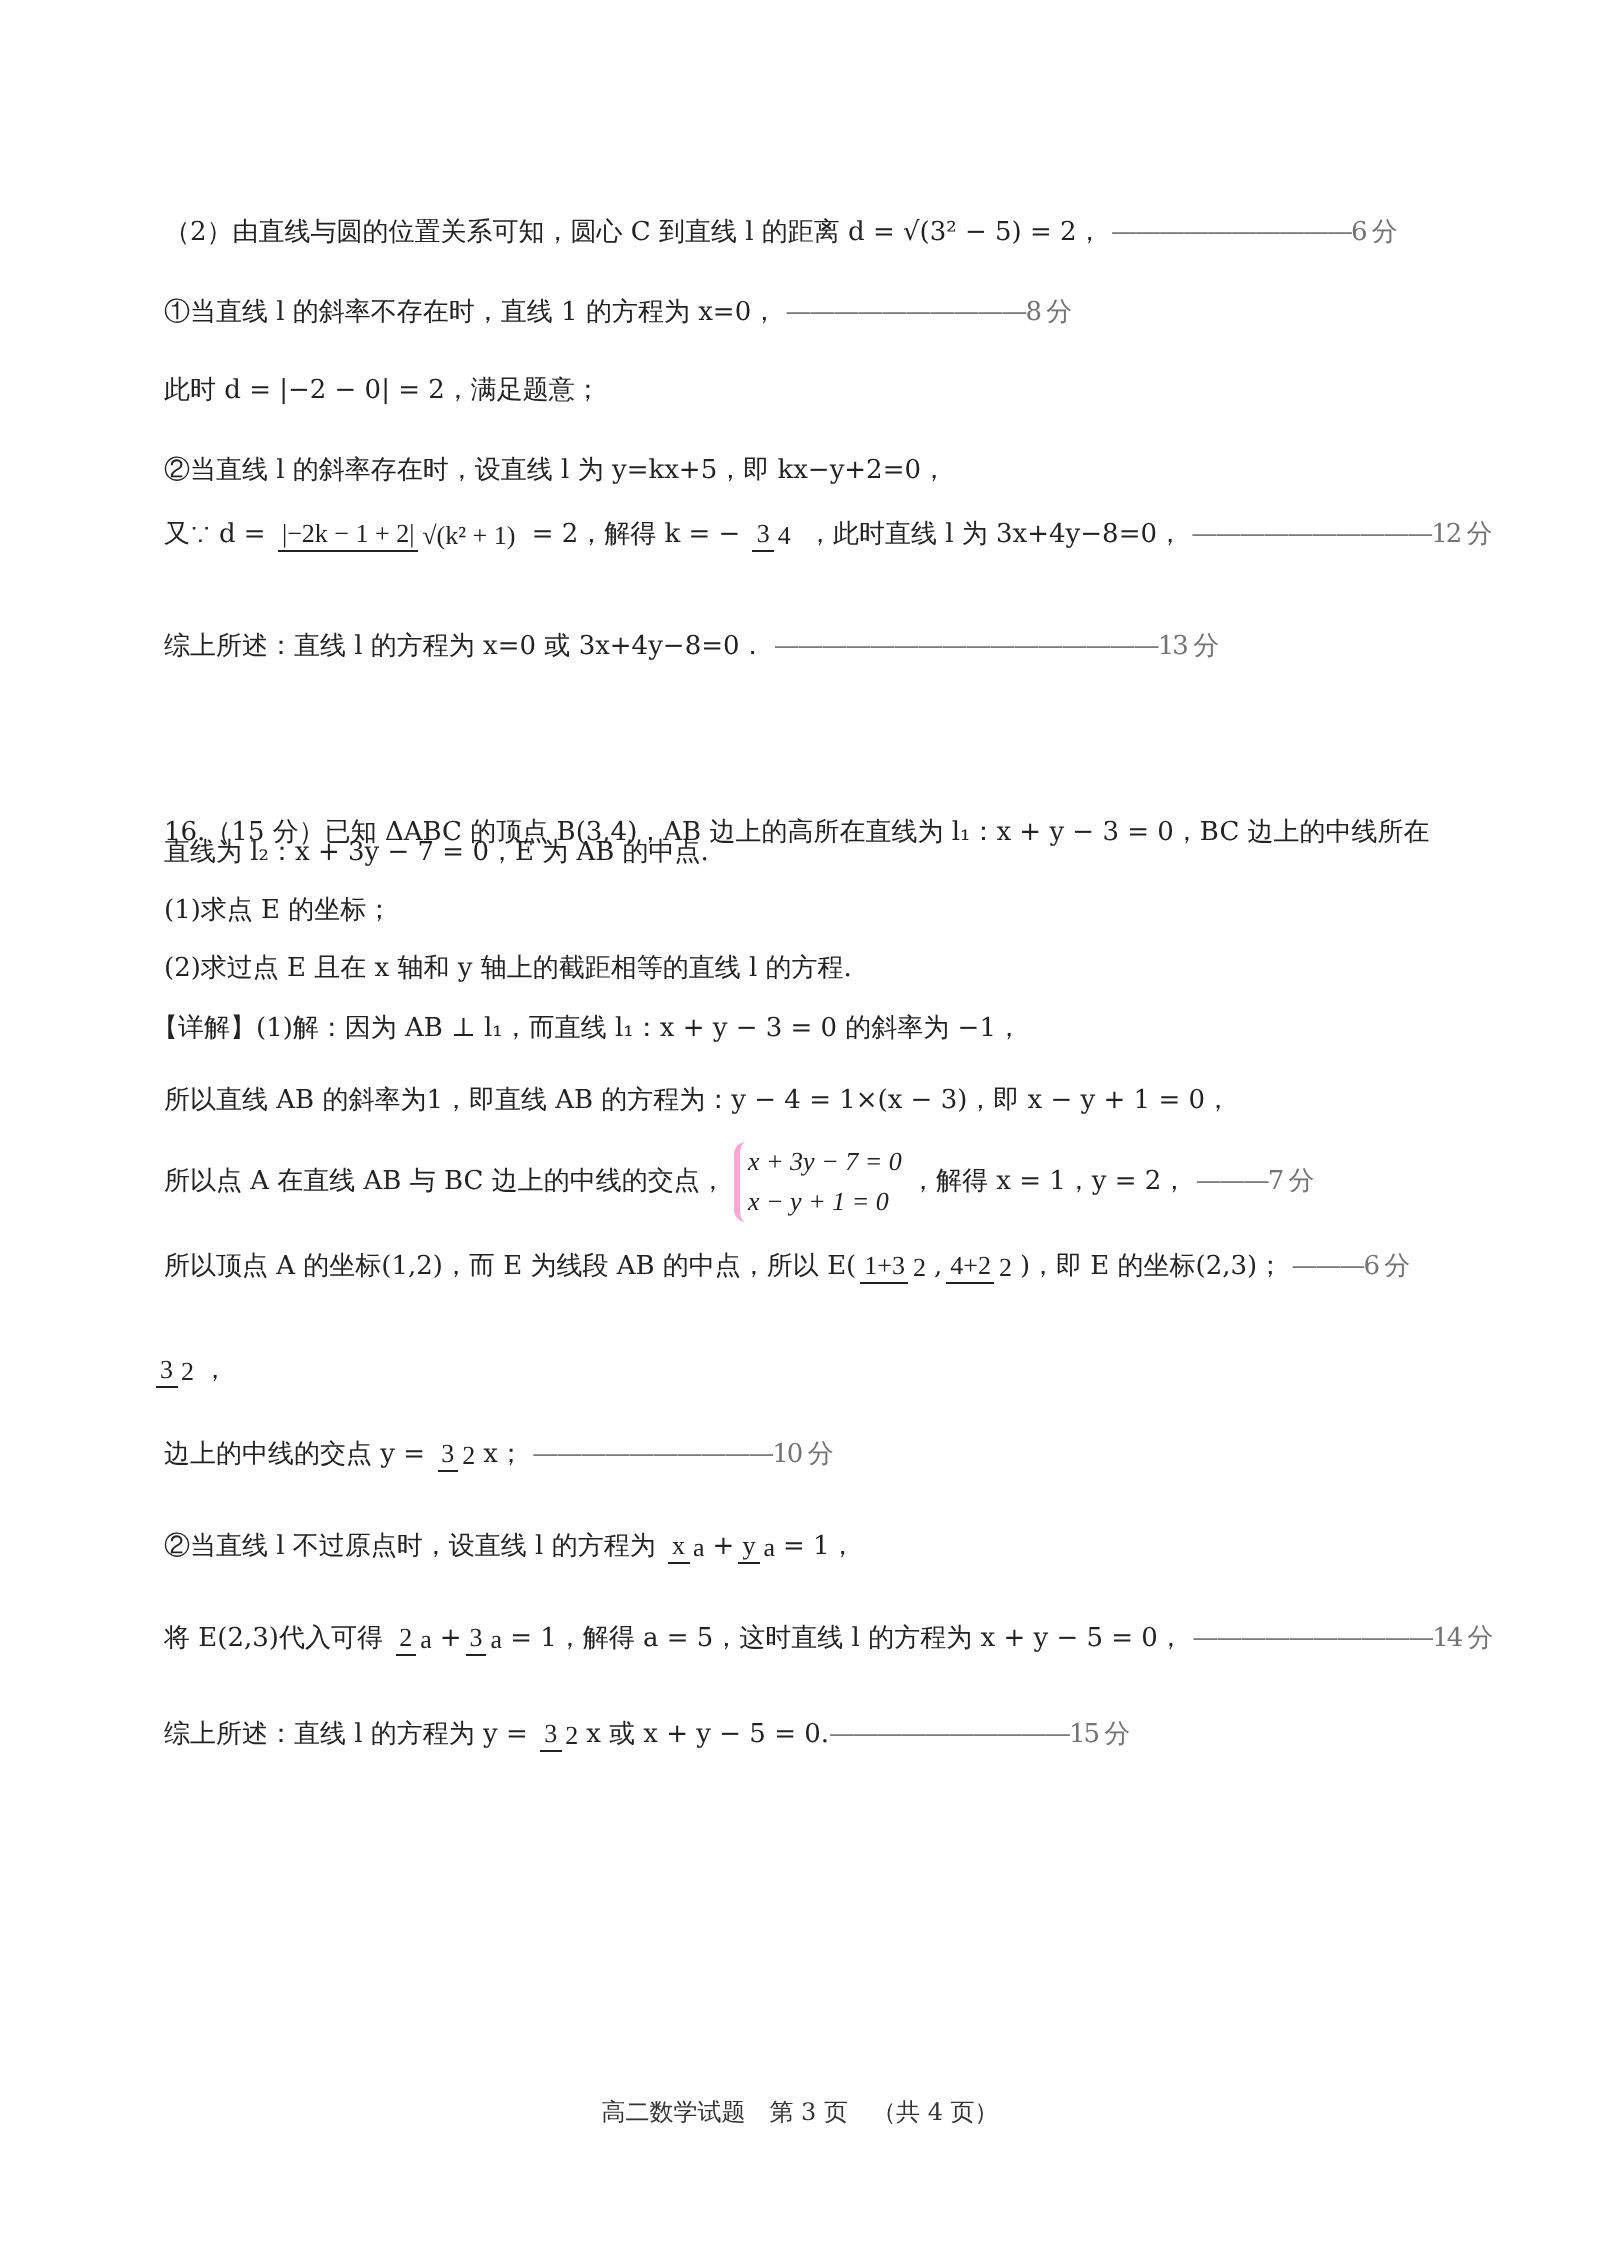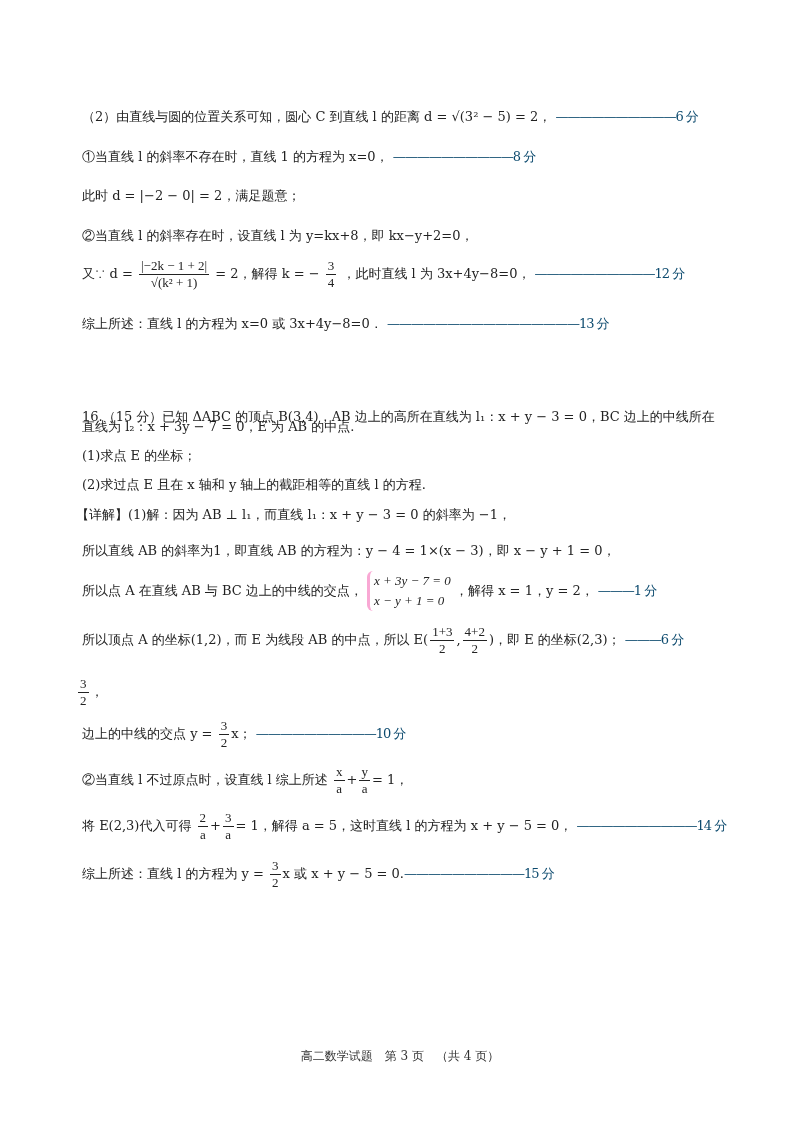--- a/index.html
+++ b/index.html
@@ -2,34 +2,34 @@
 <html><head>
 <meta charset="utf-8">
 <style>
   html, body { margin: 0; padding: 0; background: #ffffff; }
   body {
     width: 800px; height: 1131px; position: relative; overflow: hidden;
     font-family: "DejaVu Serif", "Liberation Serif", serif;
     color: #222222; font-size: 13px;
   }
   .line { position: absolute; left: 82px; white-space: nowrap; line-height: 18px; }
-  .frac { display: inline-flex; flex-direction: column; align-items: center; vertical-align: middle; margin: 0 2px; font-family: "Liberation Serif", serif; }
+  .frac { display: inline-flex; flex-direction: row; align-items: center; vertical-align: middle; margin: 0 2px; font-family: "Liberation Serif", serif; }
   .frac .num { border-bottom: 1px solid #222; padding: 0 2px; line-height: 16px; }
   .frac .den { padding: 0 2px; line-height: 16px; }
   .sys { display: inline-flex; flex-direction: column; border-left: 3px solid #f9a8d4; border-radius: 6px 0 0 6px; padding-left: 4px; vertical-align: middle; line-height: 20px; font-family: "Liberation Serif", serif; font-style: italic; }
-  .dash { letter-spacing: -1px; color: #0c4a6e; }
+  .dash { letter-spacing: -1px; color: #737373; }
   .footer { position: absolute; top: 1048px; left: 0; width: 800px; text-align: center; font-size: 12px; color: #333; }
 </style>
 </head>
 <body>
 
 <div class="line" style="top:108px;"><span>（2）由直线与圆的位置关系可知，圆心 C 到直线 l 的距离 d = √(3² − 5) = 2，</span> <span class="dash">——————————6 分</span></div>
 <div class="line" style="top:148px;"><span>①当直线 l 的斜率不存在时，直线 1 的方程为 x=0，</span> <span class="dash">——————————8 分</span></div>
 <div class="line" style="top:187px;">此时 d = |−2 − 0| = 2，满足题意；</div>
-<div class="line" style="top:227px;">②当直线 l 的斜率存在时，设直线 l 为 y=kx+8，即 kx−y+2=0，</div>
+<div class="line" style="top:227px;">②当直线 l 的斜率存在时，设直线 l 为 y=kx+5，即 kx−y+2=0，</div>
 <div class="line" style="top:258px; line-height:20px;">
   <span>又∵ d =</span>
   <span class="frac">
       <span class="num">|−2k − 1 + 2|</span>
       <span class="den">√(k² + 1)</span>
     </span>
   <span>= 2，解得 k = −</span>
   <span class="frac">
       <span class="num">3</span>
       <span class="den">4</span>
@@ -45,21 +45,21 @@
 <div class="line" style="top:476px;text-align:right;">(2)求过点 E 且在 x 轴和 y 轴上的截距相等的直线 l 的方程.</div>
 <div class="line" style="top:506px; left:76px;">【详解】(1)解：因为 AB ⊥ l₁，而直线 l₁：x + y − 3 = 0 的斜率为 −1，</div>
 <div class="line" style="top:542px;">所以直线 AB 的斜率为1，即直线 AB 的方程为：y − 4 = 1×(x − 3)，即 x − y + 1 = 0，</div>
 <div class="line" style="top:571px; line-height:20px;">
   <span>所以点 A 在直线 AB 与 BC 边上的中线的交点，</span>
   <span class="sys">
       <span>x + 3y − 7 = 0</span>
       <span>x − y + 1 = 0</span>
     </span>
   <span>，解得 x = 1，y = 2，</span>
-  <span class="dash">———1 分</span>
+  <span class="dash">———7 分</span>
 </div>
 <div class="line" style="top:624px; line-height:20px;">
   <span>所以顶点 A 的坐标(1,2)，而 E 为线段 AB 的中点，所以 E(</span><span class="frac">
       <span class="num">1+3</span>
       <span class="den">2</span>
     </span>,<span class="frac">
       <span class="num">4+2</span>
       <span class="den">2</span>
     </span><span>)，即 E 的坐标(2,3)；</span>
   <span class="dash">———6 分</span>
@@ -72,21 +72,21 @@
 </div>
 <div class="line" style="top:718px; line-height:20px;">
   <span>边上的中线的交点 y =</span>
   <span class="frac">
       <span class="num">3</span>
       <span class="den">2</span>
     </span><span>x；</span>
   <span class="dash">——————————10 分</span>
 </div>
 <div class="line" style="top:764px; line-height:20px;">
-  <span>②当直线 l 不过原点时，设直线 l 综上所述</span>
+  <span>②当直线 l 不过原点时，设直线 l 的方程为</span>
   <span class="frac">
       <span class="num">x</span>
       <span class="den">a</span>
     </span>+<span class="frac">
       <span class="num">y</span>
       <span class="den">a</span>
     </span><span>= 1，</span>
 </div>
 <div class="line" style="top:810px; line-height:20px;">
   <span>将 E(2,3)代入可得</span>

